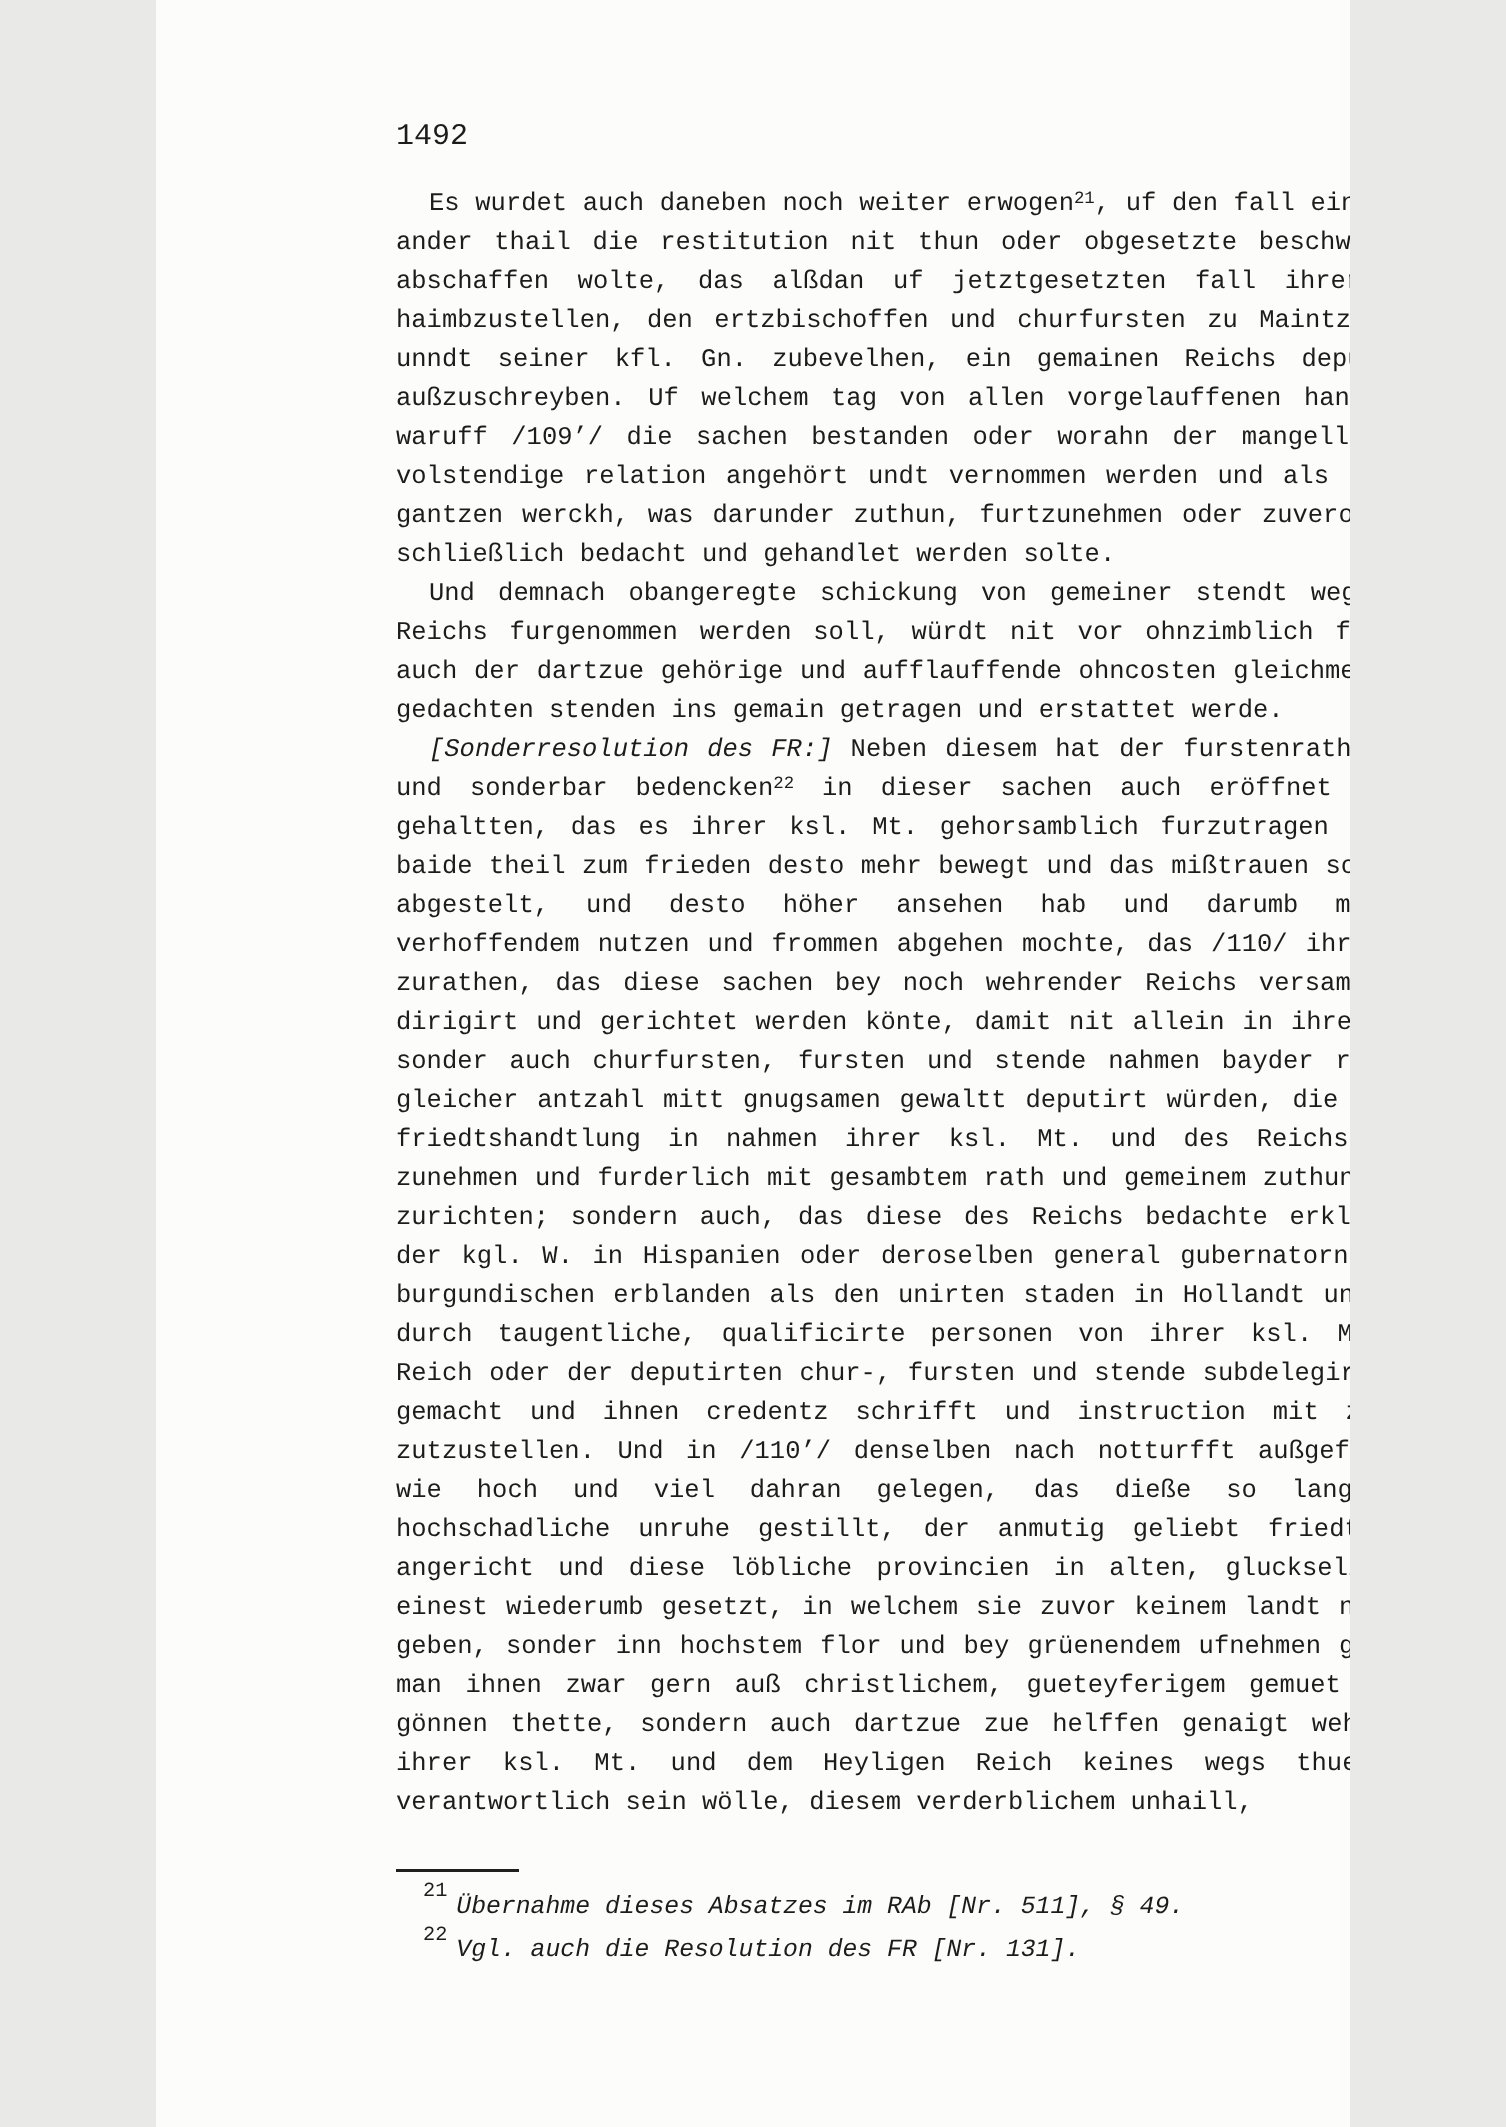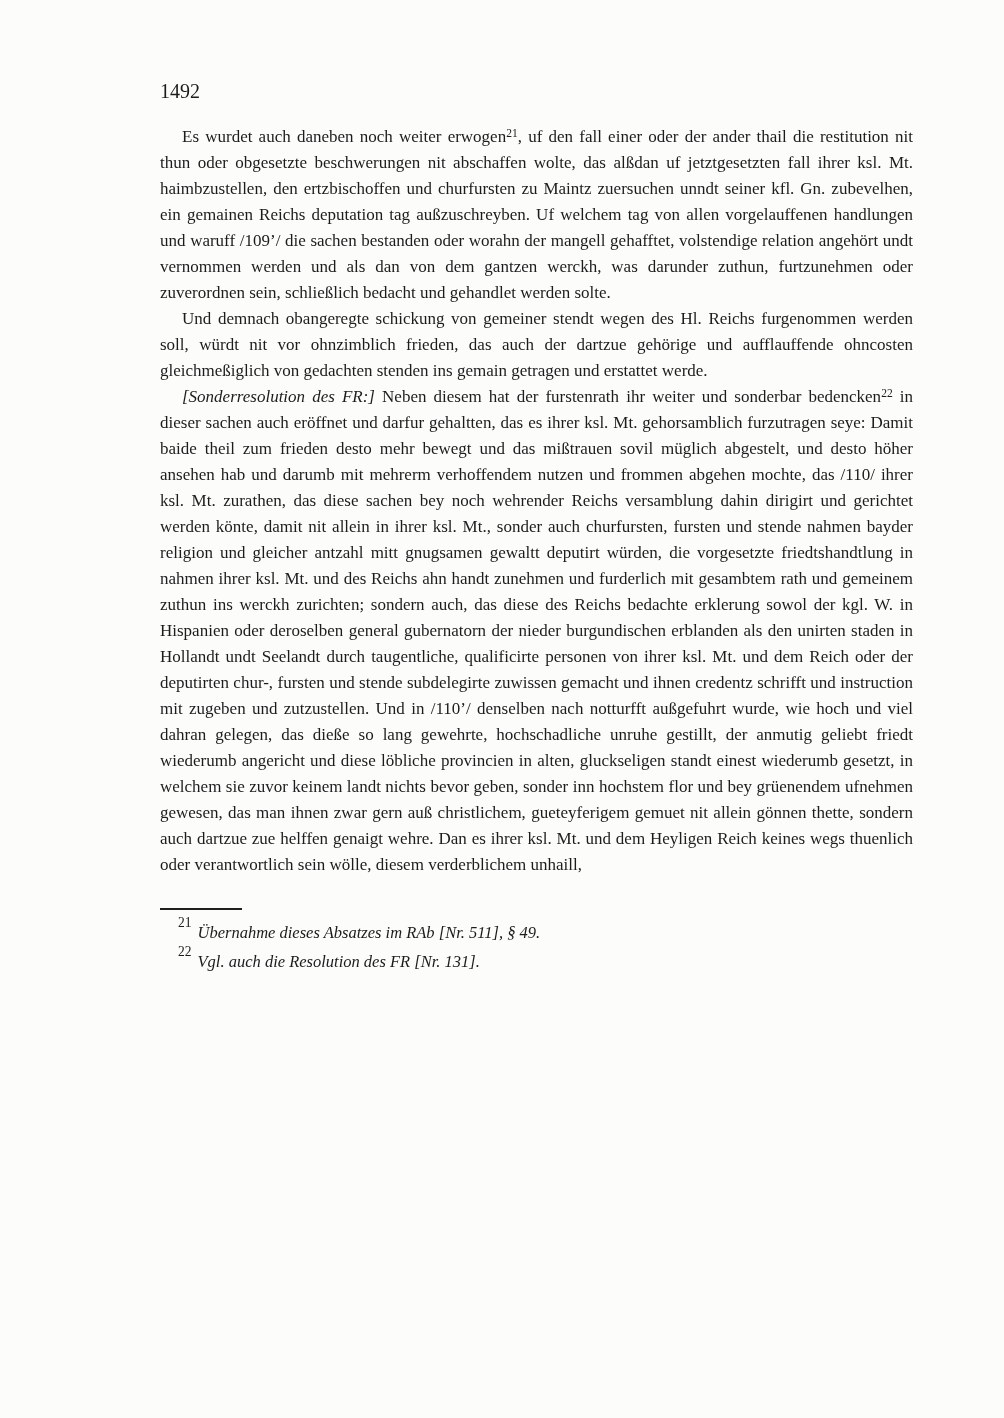--- a/index.html
+++ b/index.html
@@ -3,26 +3,26 @@
 <meta charset="utf-8">
 <title>1492 — H) Verhandlungsakten</title>
 <style>
   html, body {
     margin: 0;
     padding: 0;
     background: #e9e9e7;
   }
   .page {
     position: relative;
-    width: 1004px;
+    width: 796px;
     height: 1418px;
     margin: 0 auto;
     background: #fcfcfa;
     color: #1c1c1c;
-    font-family: Liberation Serif, serif;
+    font-family: Liberation Mono, monospace;
     overflow: hidden;
   }
   .content {
     position: absolute;
     left: 160px;
     top: 80px;
     width: 753px;
   }
   .page-header {
     position: relative;

